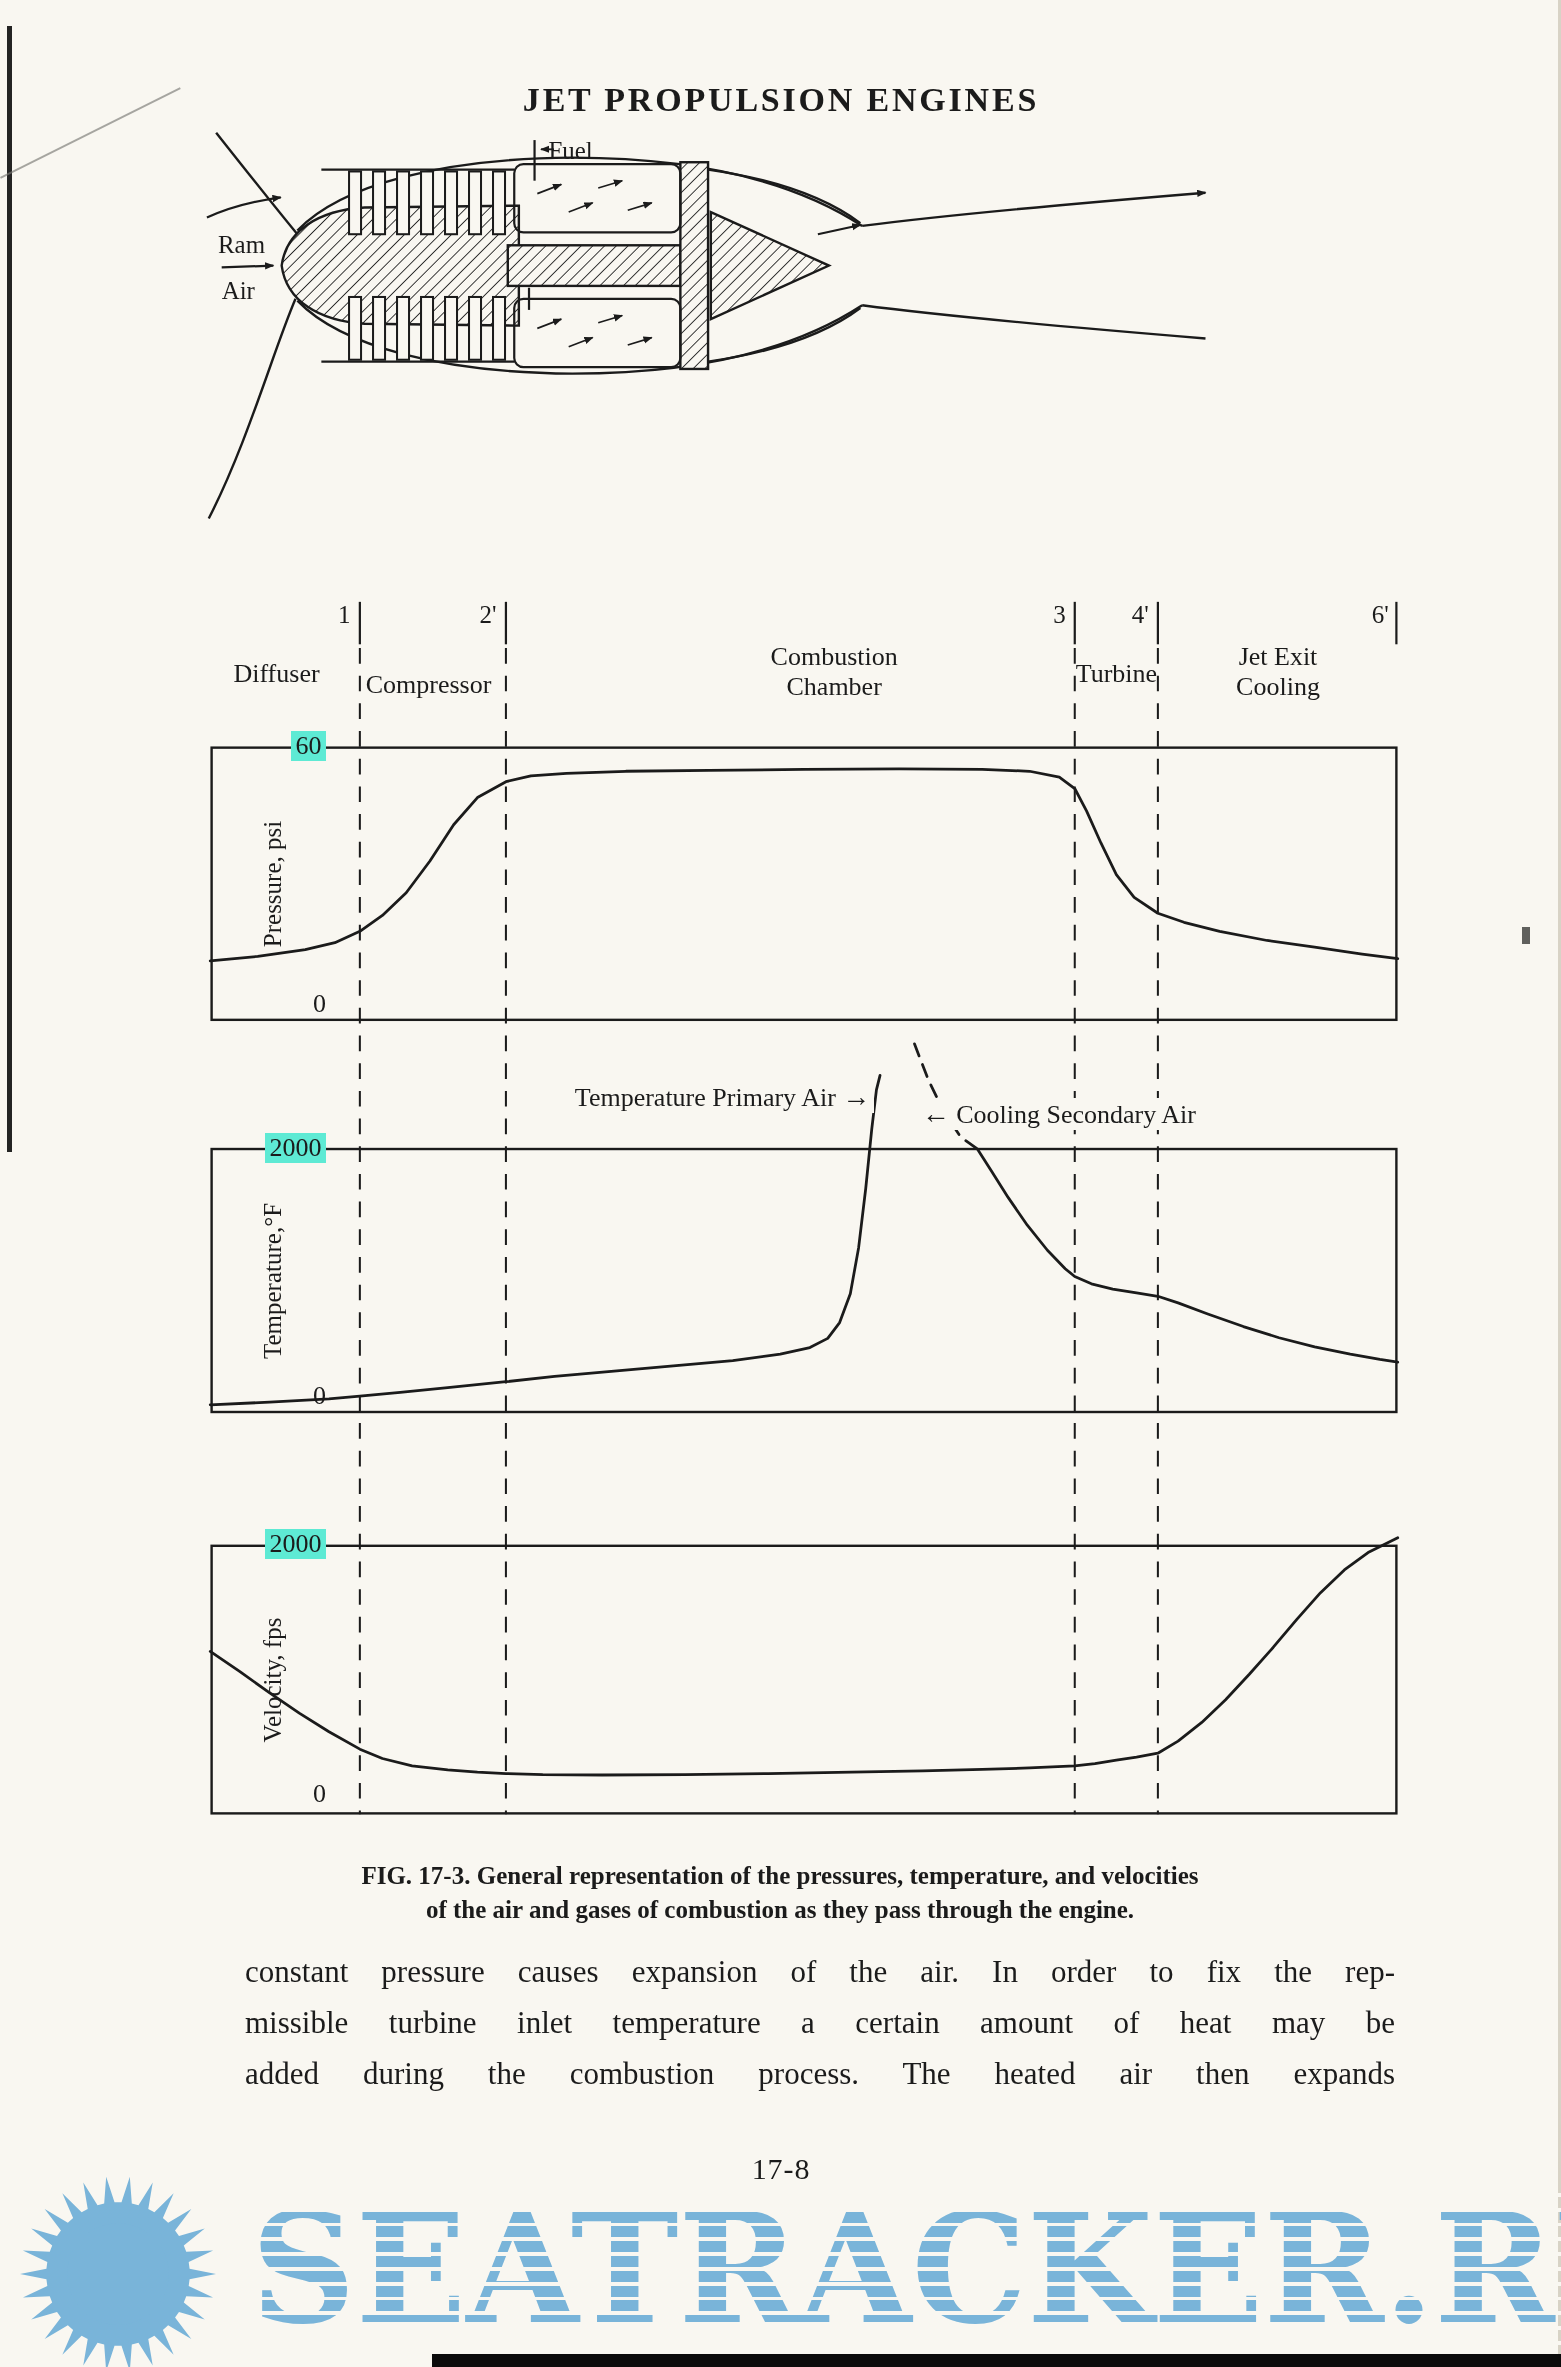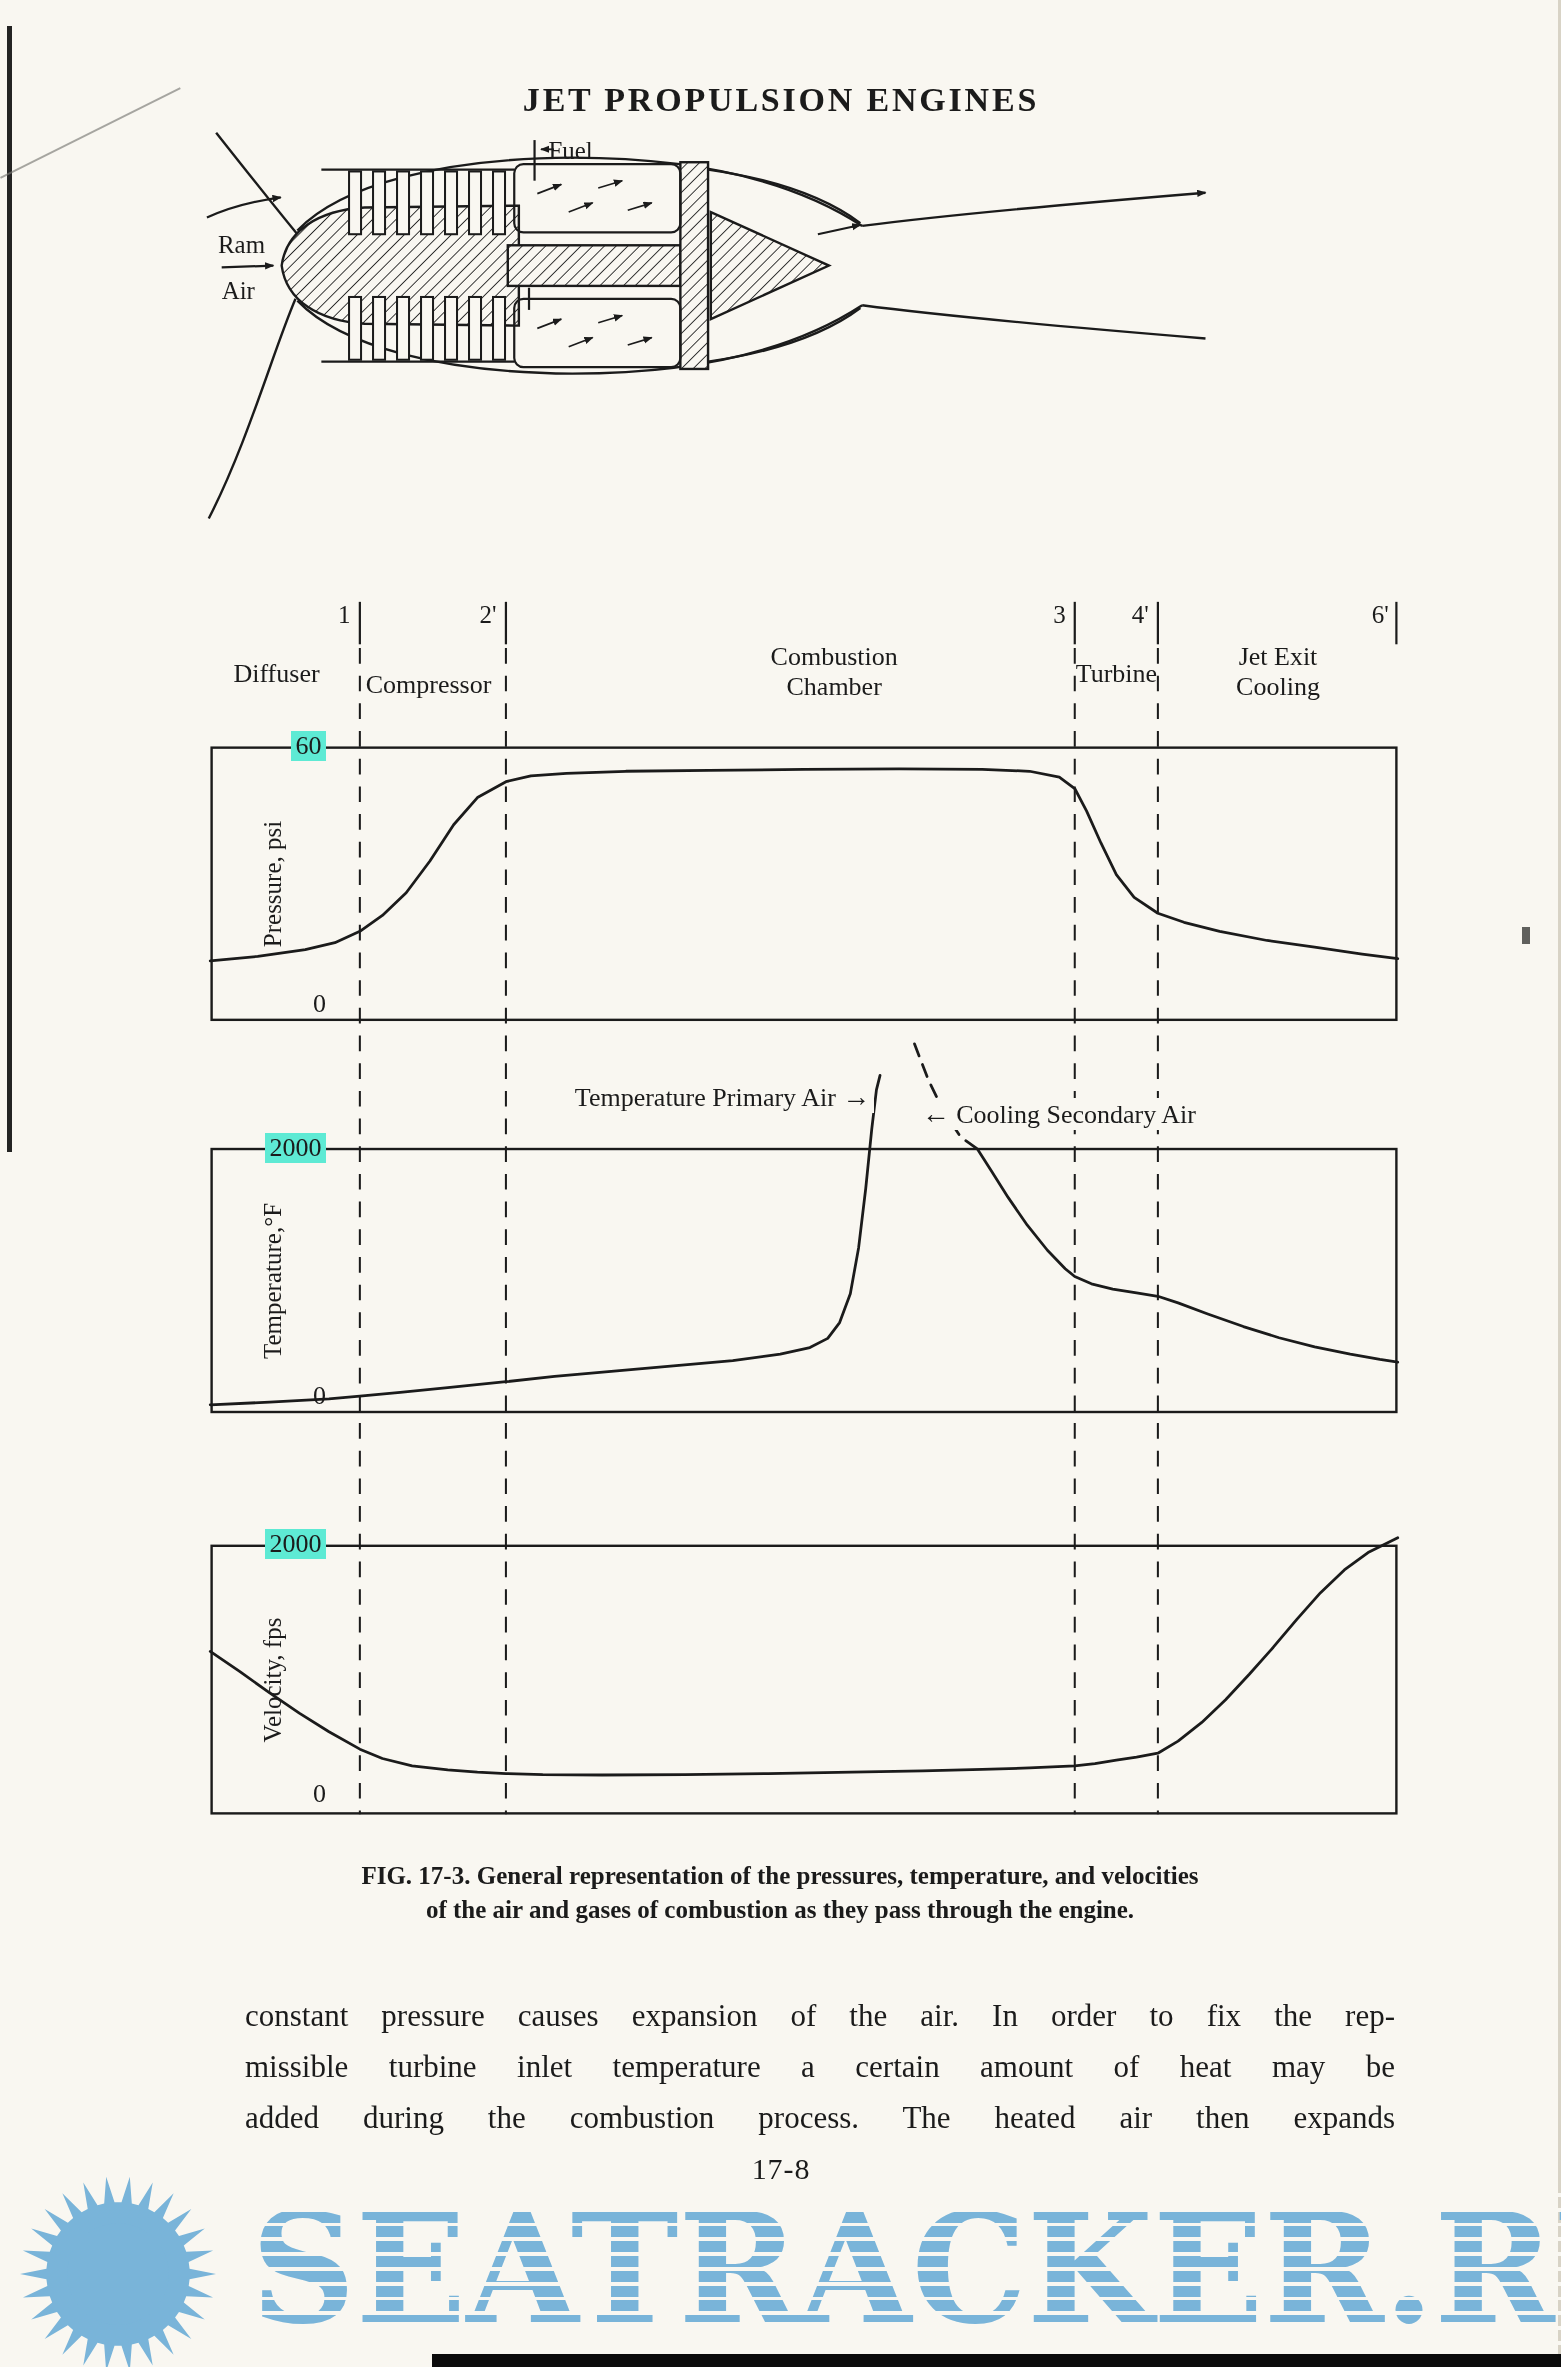--- a/index.html
+++ b/index.html
@@ -33,21 +33,21 @@
   .yt-v-max{top:929px;} .yt-v-min{top:1179px;}
   .ylabel{position:absolute;white-space:nowrap;font-size:25px;transform:translate(-50%,-50%) rotate(-90deg);z-index:2;}
   .yl-p{left:63px;top:284px;} .yl-t{left:63px;top:681px;} .yl-v{left:63px;top:1080px;}
   .anno{position:absolute;white-space:nowrap;font-size:26px;background:#f9f7f1;padding:0 3.7px;z-index:3;}
   .anno .arrow{font-size:28px;}
   .anno-primary{right:524px;top:481px;}
   .anno-secondary{left:708px;top:498px;text-align:center;}
 
   .caption{position:absolute;top:1859px;left:208px;width:1144px;text-align:center;
            font-size:25px;font-weight:700;line-height:34px;}
-  .bodytext{position:absolute;top:1946px;left:245px;width:1150px;font-size:31px;line-height:51px;margin-top:44px;}
+  .bodytext{position:absolute;top:1946px;left:245px;width:1150px;font-size:31px;line-height:51px;}
   .bline{text-align:justify;text-align-last:justify;}
   .pagenum{position:absolute;top:2132px;left:0;width:100%;text-align:center;font-size:30px;letter-spacing:0.9px;margin-top:20px;}
 
   
   .watermark{position:absolute;left:13px;top:2182px;right:0;height:188px;}
   #sun{position:absolute;left:0;top:-13px;width:210px;height:210px;}
   #wm-text{position:absolute;left:238px;top:0px;font-family:"DejaVu Serif",serif;font-weight:bold;
            font-size:151px;line-height:175px;letter-spacing:0px;white-space:nowrap;
            transform:scaleX(0.96);transform-origin:left top;}
   .wm-stripes{position:absolute;left:231px;right:0;top:0;height:100%;pointer-events:none;

